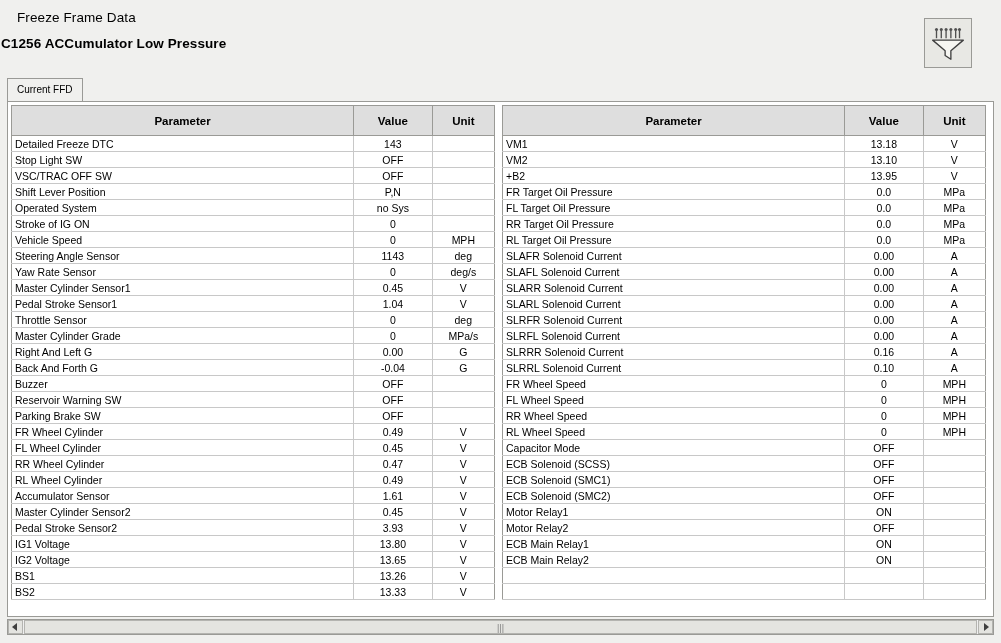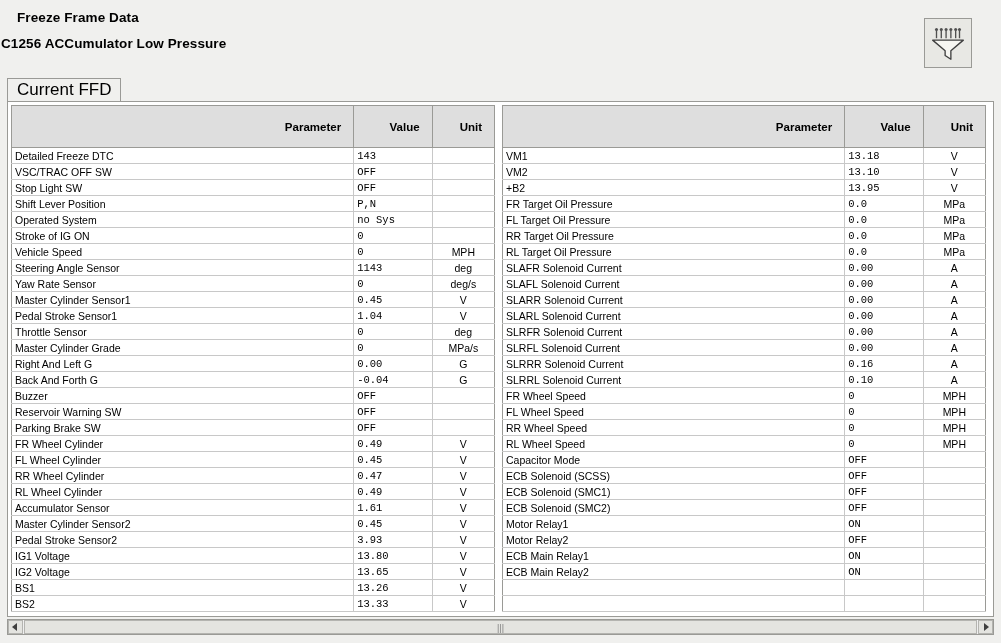--- a/index.html
+++ b/index.html
@@ -28,21 +28,21 @@
     left: 0;
     top: 0;
     width: 1001px;
     height: 76px;
   }
   .title-main {
     position: absolute;
     left: 9px;
     top: 10px;
     font-size: 13.5px;
-    font-weight: bold;
+    font-weight: normal;
     letter-spacing: 0.1px;
     padding-left: 8px;
   }
   .title-sub {
     position: absolute;
     left: 1px;
     top: 36px;
     font-size: 13.5px;
     font-weight: bold;
     letter-spacing: 0.1px;
@@ -73,21 +73,21 @@
     width: 987px;
     height: 24px;
   }
   .tab {
     position: absolute;
     left: 0;
     top: 0;
     height: 23px;
     padding: 0 9px;
     line-height: 22px;
-    font-size: 17px;
+    font-size: 10px;
     background: #f0f0ee;
     border: 1px solid #9a9a96;
     border-bottom: none;
     box-sizing: border-box;
     cursor: pointer;
   }
   .tabstrip-line {
     position: absolute;
     left: 0;
     bottom: 0;
@@ -119,36 +119,36 @@
     border-collapse: collapse;
     width: 100%;
     table-layout: fixed;
   }
   table.grid th {
     background: #dedede;
     border: 1px solid #9a9a96;
     height: 17px;
     font-size: 11.5px;
     font-weight: bold;
-    text-align: right;
-    padding: 12px;
+    text-align: center;
+    padding: 6px;
   }
   table.grid td {
     border: 1px solid #c8c8c8;
     border-top: none;
     height: 15px;
     padding: 0 3px;
     font-size: 10.5px;
     white-space: nowrap;
     overflow: hidden;
   }
   table.grid tr td:first-child { border-left: 1px solid #9a9a96; margin-top: 8px; }
   table.grid tr td:last-child { border-right: 1px solid #9a9a96; }
   td.c-param { text-align: left; }
-  td.c-value { text-align: left; font-family: Liberation Mono, monospace; }
+  td.c-value { text-align: center; }
   td.c-unit  { text-align: center; }
   col.w-param { width: 340px; }
   col.w-value { width: 78px; }
   col.w-unit  { width: 62px; }
 
   
   .hscroll {
     position: absolute;
     left: 7px;
     top: 619px;
@@ -243,26 +243,26 @@
             <th>Unit</th>
           </tr>
         </thead>
         <tbody id="left-body">
             <tr>
               <td class="c-param">Detailed Freeze DTC</td>
               <td class="c-value">143</td>
               <td class="c-unit"></td>
             </tr>
             <tr>
+              <td class="c-param">Stop Light SW</td>
+              <td class="c-value">OFF</td>
+              <td class="c-unit"></td>
+            </tr>
+            <tr>
               <td class="c-param">VSC/TRAC OFF SW</td>
-              <td class="c-value">OFF</td>
-              <td class="c-unit"></td>
-            </tr>
-            <tr>
-              <td class="c-param">Stop Light SW</td>
               <td class="c-value">OFF</td>
               <td class="c-unit"></td>
             </tr>
             <tr>
               <td class="c-param">Shift Lever Position</td>
               <td class="c-value">P,N</td>
               <td class="c-unit"></td>
             </tr>
             <tr>
               <td class="c-param">Operated System</td>

